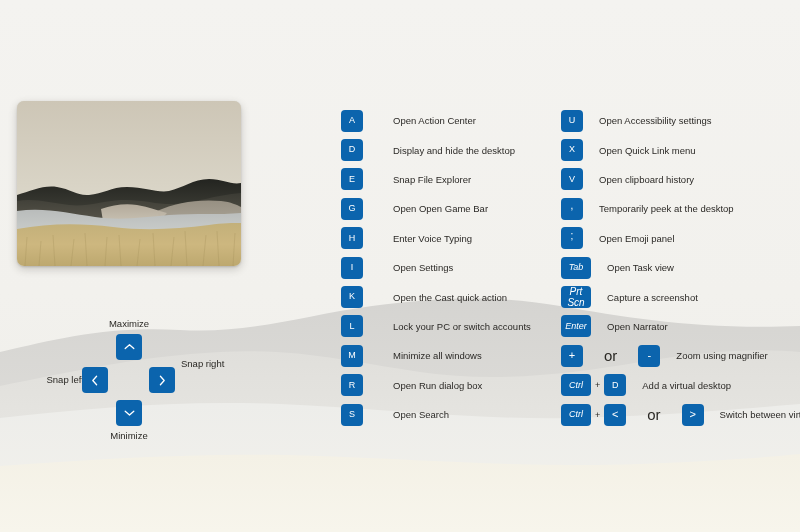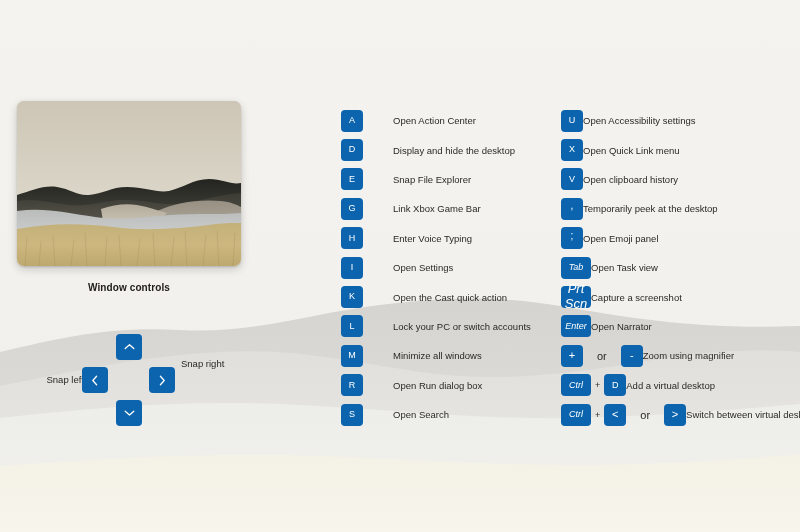--- a/index.html
+++ b/index.html
@@ -115,44 +115,44 @@
     display: flex;
     flex-direction: column;
     align-items: center;
     justify-content: center;
     font-size: 9px;
     line-height: 1.02;
     font-weight: normal;
     white-space: nowrap;
   }
   .key.wide { min-width: 30px; font-style: italic; }
-  .key.two-line { font-size: 13px; line-height: 1.12; }
+  .key.two-line { font-size: 10px; line-height: 1.12; }
   .key.glyph { font-size: 11px; }
   .key.sym { font-size: 10px; padding-bottom: 5px; }
 
   .sep {
-    font-size: 11px;
+    font-size: 15px;
     color: #2a2824;
-    padding: 0 14px;
+    padding: 0 21px;
     white-space: nowrap;
   }
   .plus {
     font-size: 9px;
     color: #2a2824;
     padding: 0 4px;
     white-space: nowrap;
   }
   .desc {
     font-size: 9.5px;
     color: #2b2926;
     white-space: nowrap;
     margin-left: 9px;
   }
   #col1 .desc { margin-left: 4px; position: absolute; left: 48px; }
-  #col2 .desc { margin-left: 0; }
+  #col2 .desc { margin-left: 16px; }
 </style>
 </head>
 <body>
 
 <div id="stage">
 
   <div id="backdrop">
     <svg viewBox="0 0 800 532" preserveAspectRatio="none" aria-hidden="true">
       <defs>
         <linearGradient id="bgSky" x1="0" y1="0" x2="0" y2="1">
@@ -258,22 +258,22 @@
         <path d="M154,165 L157,136"></path>
           <path d="M170,165 L168,130"></path>
           <path d="M186,165 L189,134"></path>
         <path d="M202,165 L200,130"></path>
           <path d="M216,165 L218,132"></path>
       </g>
     </svg>
   </div>
 
   <div id="wincontrols">
-    <div class="wc-title">Window controls</div>
-
+
+    <div class="wc-label" id="wc-max-label">Maximize</div>
     <div class="wc-btn" id="wc-max">
       <span>
         <svg width="11" height="8" viewBox="0 0 11 8" fill="none" stroke="#ffffff" stroke-width="1.3" stroke-linecap="round" stroke-linejoin="round">
             <path d="M1.2 5.6 L5.5 1.8 L9.8 5.6"></path>
           </svg>
       </span>
     </div>
 
     <div class="wc-label" id="wc-left-label">Snap left</div>
     <div class="wc-btn" id="wc-left">
@@ -286,20 +286,21 @@
 
     <div class="wc-label" id="wc-right-label">Snap right</div>
     <div class="wc-btn" id="wc-right">
       <span>
         <svg width="8" height="11" viewBox="0 0 8 11" fill="none" stroke="#ffffff" stroke-width="1.3" stroke-linecap="round" stroke-linejoin="round">
             <path d="M2.4 1.2 L6.2 5.5 L2.4 9.8"></path>
           </svg>
       </span>
     </div>
 
+    <div class="wc-label" id="wc-min-label">Minimize</div>
     <div class="wc-btn" id="wc-min">
       <span>
         <svg width="11" height="8" viewBox="0 0 11 8" fill="none" stroke="#ffffff" stroke-width="1.3" stroke-linecap="round" stroke-linejoin="round">
             <path d="M1.2 2.2 L5.5 6.0 L9.8 2.2"></path>
           </svg>
       </span>
     </div>
   </div>
 
   <div class="sc-col" id="col1">
@@ -318,21 +319,21 @@
       <div class="sc-row">
         <div class="keys">
           <div class="key">E</div>
         </div>
         <div class="desc">Snap File Explorer</div>
       </div>
       <div class="sc-row">
         <div class="keys">
           <div class="key">G</div>
         </div>
-        <div class="desc">Link Xbox Game Bar</div>
+        <div class="desc">Open Open Game Bar</div>
       </div>
       <div class="sc-row">
         <div class="keys">
           <div class="key">H</div>
         </div>
         <div class="desc">Enter Voice Typing</div>
       </div>
       <div class="sc-row">
         <div class="keys">
           <div class="key">I</div>

